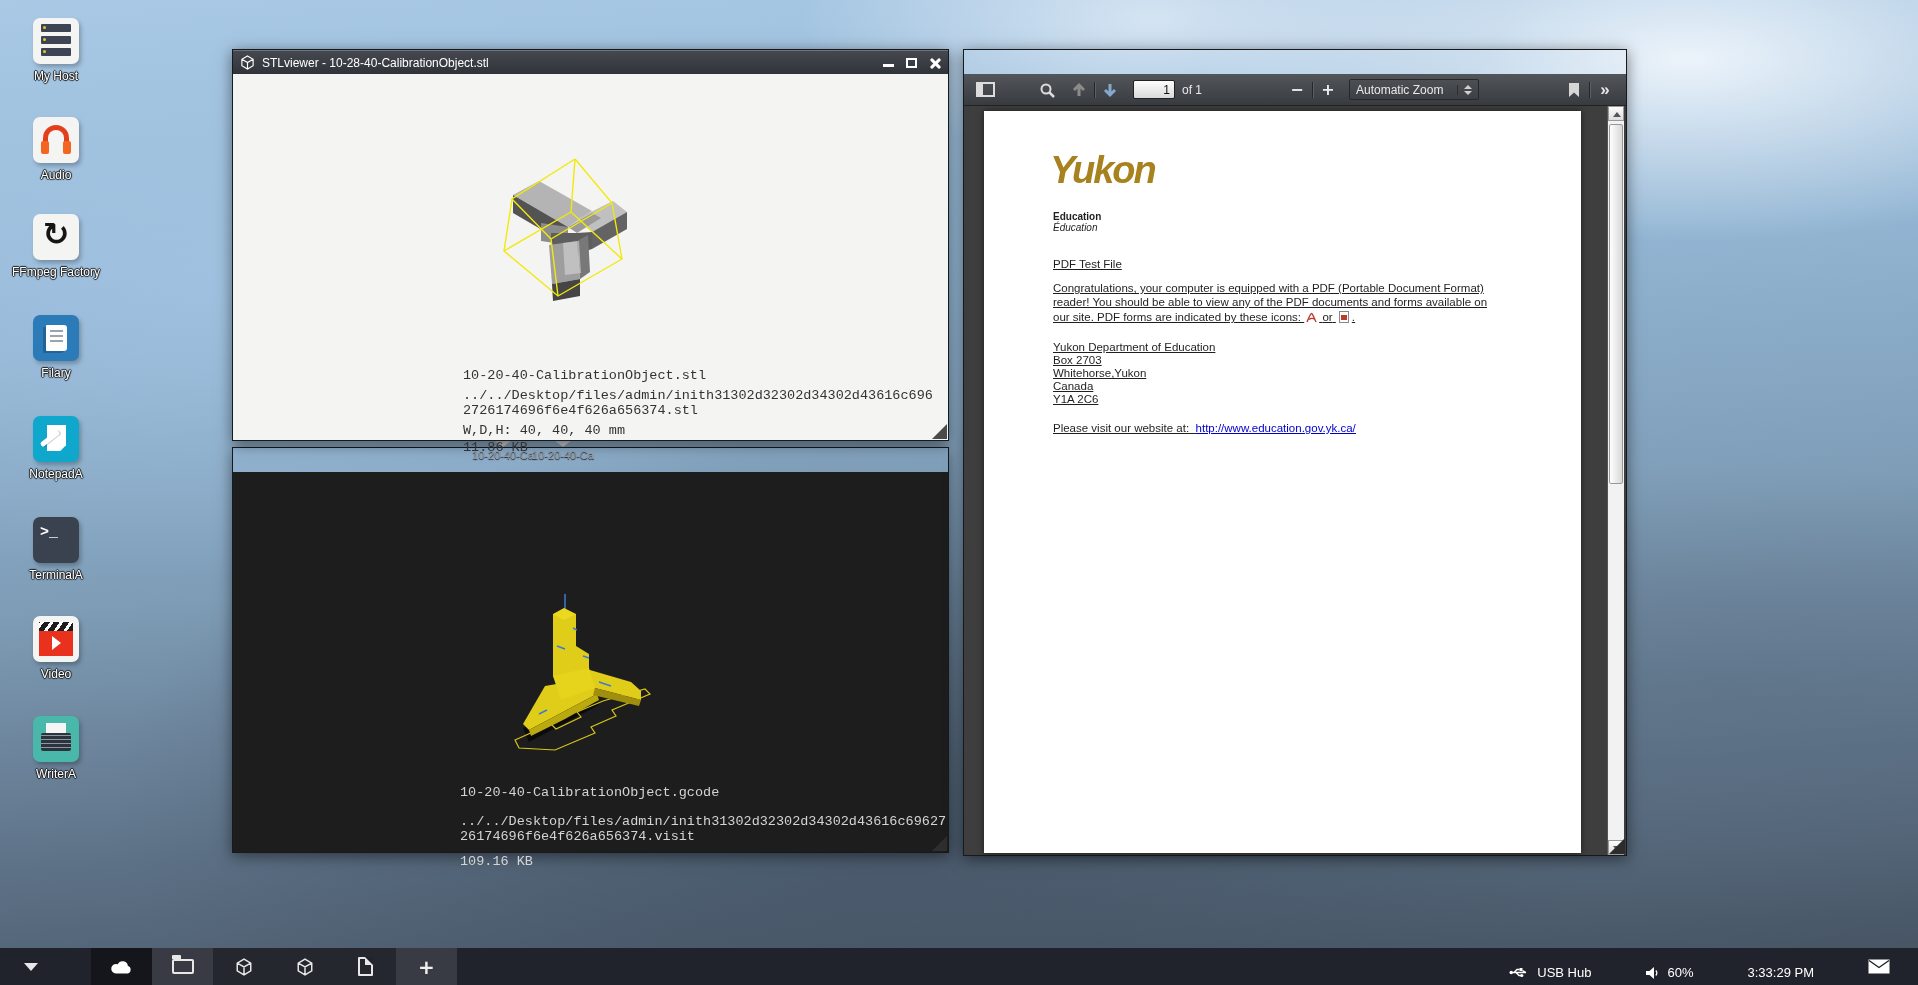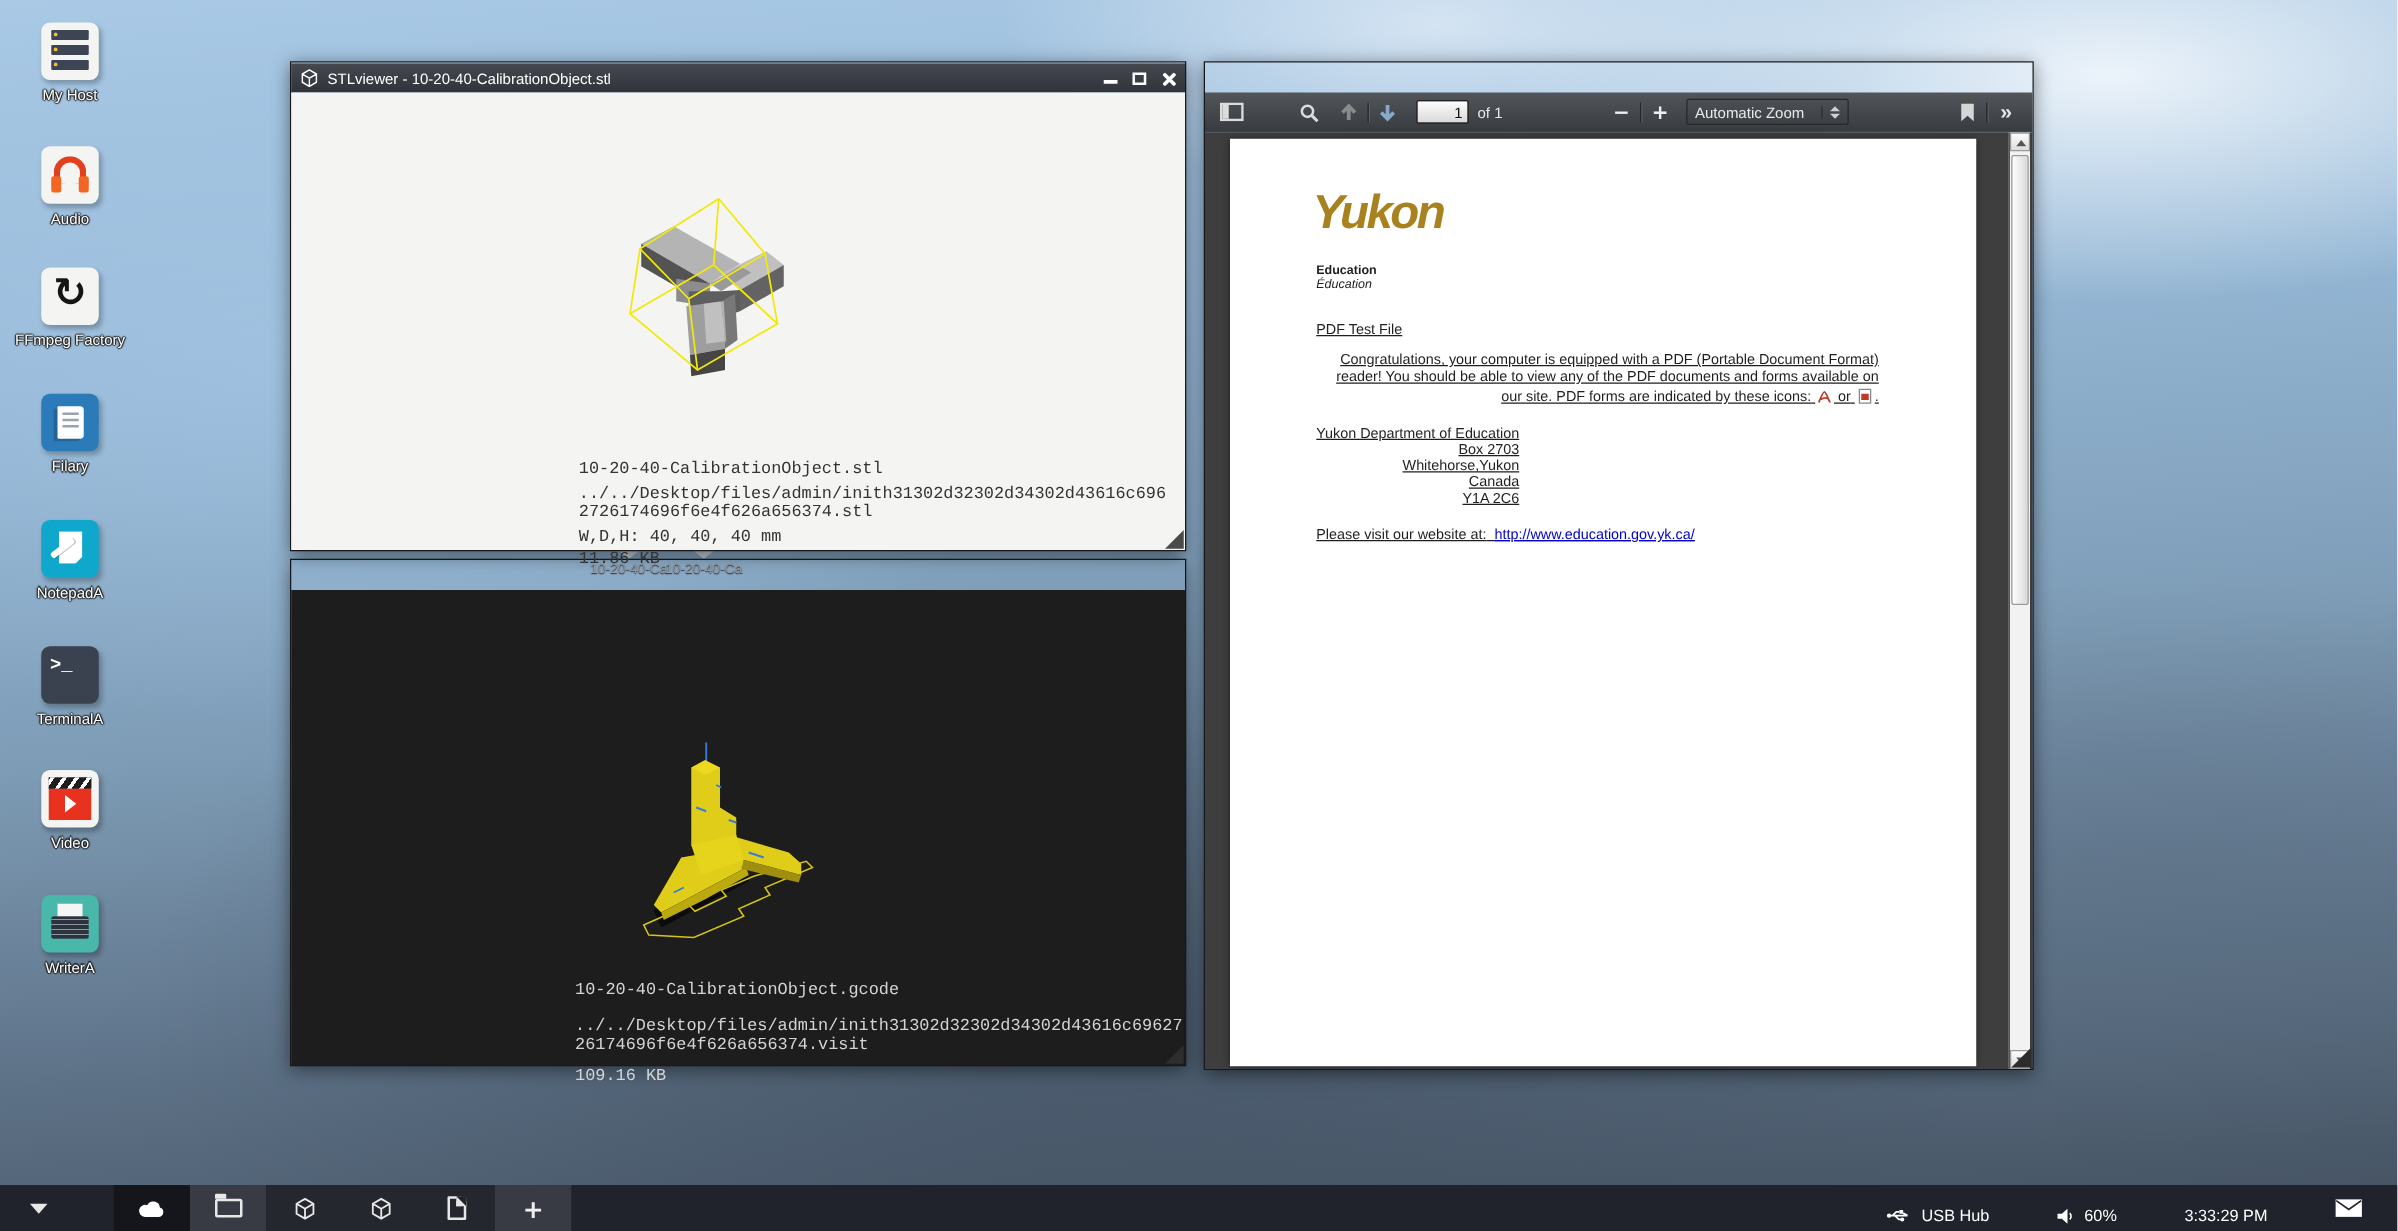--- a/index.html
+++ b/index.html
@@ -99,21 +99,21 @@
   .zoom-select { margin-left:10px; width:130px; height:21px; border:1px solid #26282b; border-radius:2px;
                  background:linear-gradient(#4c5054,#3c4044); display:flex; align-items:center;
                  padding:0 6px; font-size:12px; cursor:pointer; }
   .zoom-spin { margin-left:auto; display:flex; flex-direction:column; gap:2px; padding-left:6px; border-left:1px solid #2b2d30; }
   .zoom-spin i { width:0; height:0; border-left:4px solid transparent; border-right:4px solid transparent; }
   .zoom-spin .up { border-bottom:4px solid #cfcfcf; } .zoom-spin .dn { border-top:4px solid #cfcfcf; }
   .chevrons { font-size:17px; font-weight:bold; color:#e6e6e6; }
   .minus-glyph,.plus-glyph { font:bold 16px "DejaVu Sans",sans-serif; color:#eee; }
   #pdf-content { position:absolute; top:56px; left:0; right:0; bottom:0; background:#3e3e3e; }
   #pdf-page { position:absolute; left:20px; top:5px; width:597px; height:742px; background:#fff;
-              box-shadow:0 0 6px rgba(0,0,0,.55);text-align:right; }
+              box-shadow:0 0 6px rgba(0,0,0,.55); }
   
   #pdf-scrollbar { position:absolute; top:0; right:2px; width:17px; bottom:0; background:#f2f2f2; border-left:1px solid #555; }
   .sb-btn { position:absolute; left:0; width:16px; height:15px; background:linear-gradient(#fcfcfc,#dedede); border:1px solid #9a9a9a; }
   .sb-btn i { position:absolute; left:4px; width:0; height:0; border-left:4px solid transparent; border-right:4px solid transparent; }
   .sb-up { top:0; } .sb-up i { top:5px; border-bottom:5px solid #555; }
   .sb-dn { bottom:0; } .sb-dn i { top:5px; border-top:5px solid #555; }
   .sb-thumb { position:absolute; left:1px; top:18px; width:14px; height:360px;
               background:linear-gradient(90deg,#ffffff,#d8d8d8); border:1px solid #999; border-radius:2px; }
   .pdf-grip { position:absolute; right:1px; bottom:1px; width:0; height:0;
               border-bottom:16px solid #2c2c2c; border-left:16px solid transparent; z-index:5;}
@@ -255,21 +255,21 @@
       <div class="mono-line" style="left:227px; top:382px">109.16 KB</div>
       <div class="grip" style="border-bottom-color:#2e2e2e"></div>
     </div>
   </div>
 
   <div class="window" id="stl-window">
     <div class="titlebar">
       <svg class="cube-glyph" viewBox="0 0 16 16">
         <path d="M8 1 L14 4.5 V11.5 L8 15 L2 11.5 V4.5 Z M8 8 V15 M2 4.5 L8 8 L14 4.5" stroke="#fff" stroke-width="1.2" fill="none"></path>
       </svg>
-      <span class="title-text">STLviewer - 10-20-40-CalibrationObject.stl</span>
+      <span class="title-text">STLviewer - 10-28-40-CalibrationObject.stl</span>
       <div class="win-controls">
         <div class="ctl ctl-min"></div>
         <div class="ctl ctl-max"></div>
         <div class="ctl ctl-close"></div>
       </div>
     </div>
     <div id="stl-content">
       <svg style="position:absolute;left:256px;top:47px" width="222" height="190" viewBox="0 0 222 190">
         <polygon points="24,74 50,60 103,90 79,106" fill="#b4b4b4"></polygon>
         <polygon points="24,74 24,92 79,124 79,106" fill="#535353"></polygon>

